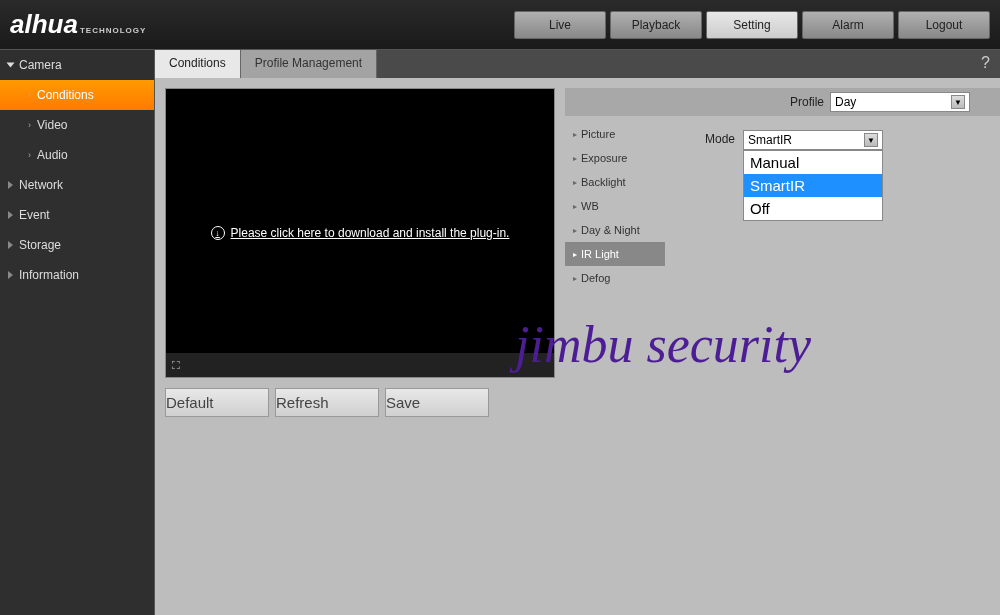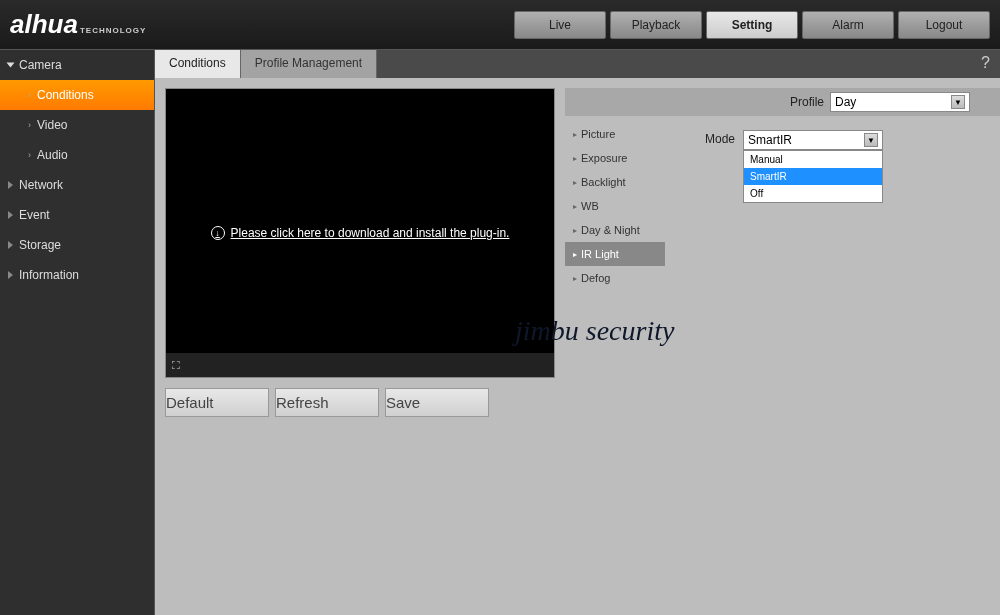--- a/index.html
+++ b/index.html
@@ -4,21 +4,21 @@
 <style>
 * { margin: 0; padding: 0; box-sizing: border-box; font-family: Arial, sans-serif; }
 body { width: 1000px; height: 615px; background: #3a3a3a; overflow: hidden; }
 
 
 .header { height: 50px; background: linear-gradient(#2a2a2a, #1a1a1a); display: flex; align-items: center; padding: 0 10px; border-bottom: 1px solid #555; }
 .logo { color: #fff; font-size: 26px; font-weight: bold; font-style: italic; display: flex; align-items: baseline; }
 .logo-sub { font-size: 8px; font-style: normal; color: #ccc; margin-left: 2px; letter-spacing: 1px; }
 .nav-tabs { margin-left: auto; display: flex; gap: 4px; }
 .nav-tab { background: linear-gradient(#b0b0b0, #888); border: 1px solid #666; color: #222; font-size: 12px; padding: 6px 0; width: 92px; text-align: center; cursor: pointer; border-radius: 2px; }
-.nav-tab.active { background: linear-gradient(#e8e8e8, #ccc); font-weight: bold; }
+.nav-tab.active { background: linear-gradient(#e8e8e8, #ccc); font-weight: normal; }
 
 
 .body-wrap { display: flex; height: 565px; }
 
 
 .sidebar { width: 155px; background: #2f2f2f; border-right: 1px solid #555; }
 .side-item { color: #ddd; font-size: 12px; padding: 8px 10px 8px 16px; cursor: pointer; display: flex; align-items: center; gap: 6px; }
 .side-item.group { font-weight: normal; padding-left: 8px; }
 .side-item.active { background: linear-gradient(#ff9a00, #ff7a00); color: #fff; }
 .side-item.sub { padding-left: 28px; font-weight: normal; }
@@ -57,25 +57,25 @@
 .setting-nav { width: 100px; }
 .setting-nav-item { font-size: 11px; color: #333; padding: 6px 8px; cursor: pointer; display: flex; align-items: center; gap: 4px; }
 .setting-nav-item.active { background: #888; color: #fff; }
 .mini-tri { font-size: 8px; color: #666; }
 .setting-nav-item.active .mini-tri { color: #fff; }
 
 .mode-row { margin-left: 40px; display: flex; align-items: flex-start; gap: 8px; margin-top: 8px; position: relative; }
 .mode-row label { font-size: 12px; color: #222; margin-top: 2px; }
 .dropdown { position: relative; }
 .dropdown-list { position: absolute; top: 20px; left: 0; width: 140px; background: #fff; border: 1px solid #888; z-index: 10; }
-.dropdown-item { font-size: 10px; padding: 3px 6px; cursor: pointer; }
+.dropdown-item { font-size: 15px; padding: 3px 6px; cursor: pointer; }
 .dropdown-item.hl { background: #1e90ff; color: #fff; }
 
 
-.watermark { position: absolute; top: 265px; left: 360px; color: #0f172a; font-size: 28px; font-style: italic; font-family: Georgia, serif; z-index: 5; pointer-events: none; }
+.watermark { position: absolute; top: 265px; left: 360px; color: #4c1d95; font-size: 52px; font-style: italic; font-family: Georgia, serif; z-index: 5; pointer-events: none; }
 </style>
 </head>
 <body>
 
 <div class="header">
   <div class="logo">
     <span>alhua</span>
     <span class="logo-sub">TECHNOLOGY</span>
   </div>
   <div class="nav-tabs">

